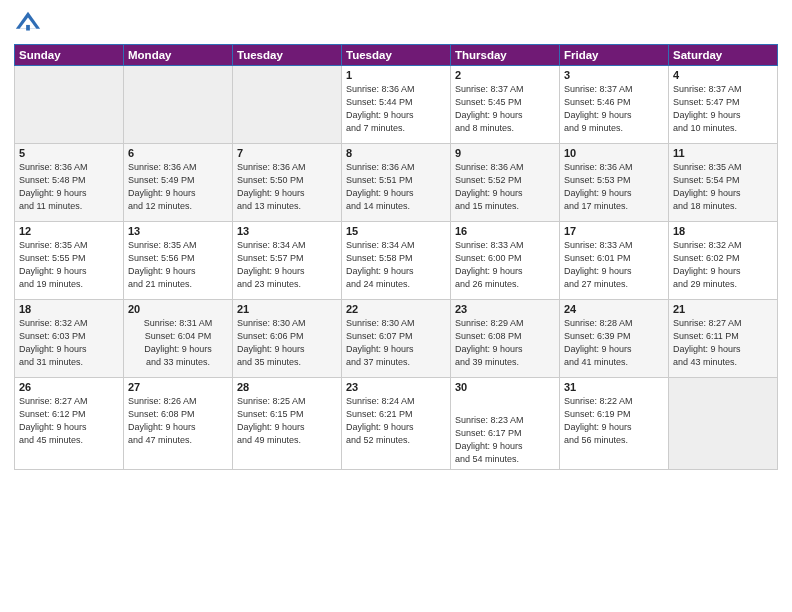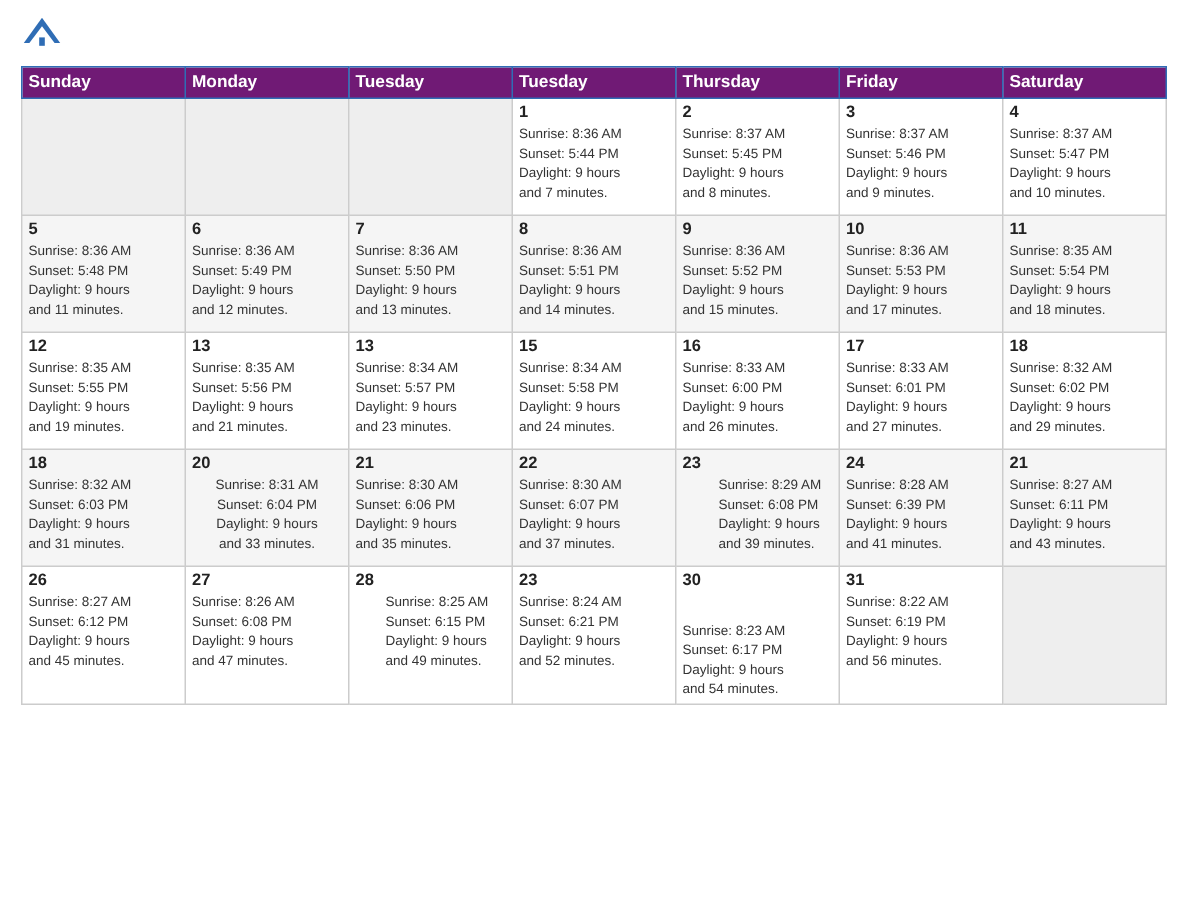--- a/index.html
+++ b/index.html
@@ -286,21 +286,21 @@
           </td>
           <td>
             <span class="day-number">22</span>
             <div class="day-info" style="white-space: pre-line;">Sunrise: 8:30 AM
 Sunset: 6:07 PM
 Daylight: 9 hours
 and 37 minutes.</div>
           </td>
           <td>
             <span class="day-number">23</span>
-            <div class="day-info" style="white-space: pre-line; margin-left: 24px;">Sunrise: 8:29 AM
+            <div class="day-info" style="white-space: pre-line;">Sunrise: 8:29 AM
 Sunset: 6:08 PM
 Daylight: 9 hours
 and 39 minutes.</div>
           </td>
           <td>
             <span class="day-number">24</span>
             <div class="day-info" style="white-space: pre-line;">Sunrise: 8:28 AM
 Sunset: 6:39 PM
 Daylight: 9 hours
 and 41 minutes.</div>
@@ -323,21 +323,21 @@
           </td>
           <td>
             <span class="day-number">27</span>
             <div class="day-info" style="white-space: pre-line;">Sunrise: 8:26 AM
 Sunset: 6:08 PM
 Daylight: 9 hours
 and 47 minutes.</div>
           </td>
           <td>
             <span class="day-number">28</span>
-            <div class="day-info" style="white-space: pre-line; margin-left: 20px;">Sunrise: 8:25 AM
+            <div class="day-info" style="white-space: pre-line;">Sunrise: 8:25 AM
 Sunset: 6:15 PM
 Daylight: 9 hours
 and 49 minutes.</div>
           </td>
           <td>
             <span class="day-number">23</span>
             <div class="day-info" style="white-space: pre-line;">Sunrise: 8:24 AM
 Sunset: 6:21 PM
 Daylight: 9 hours
 and 52 minutes.</div>

